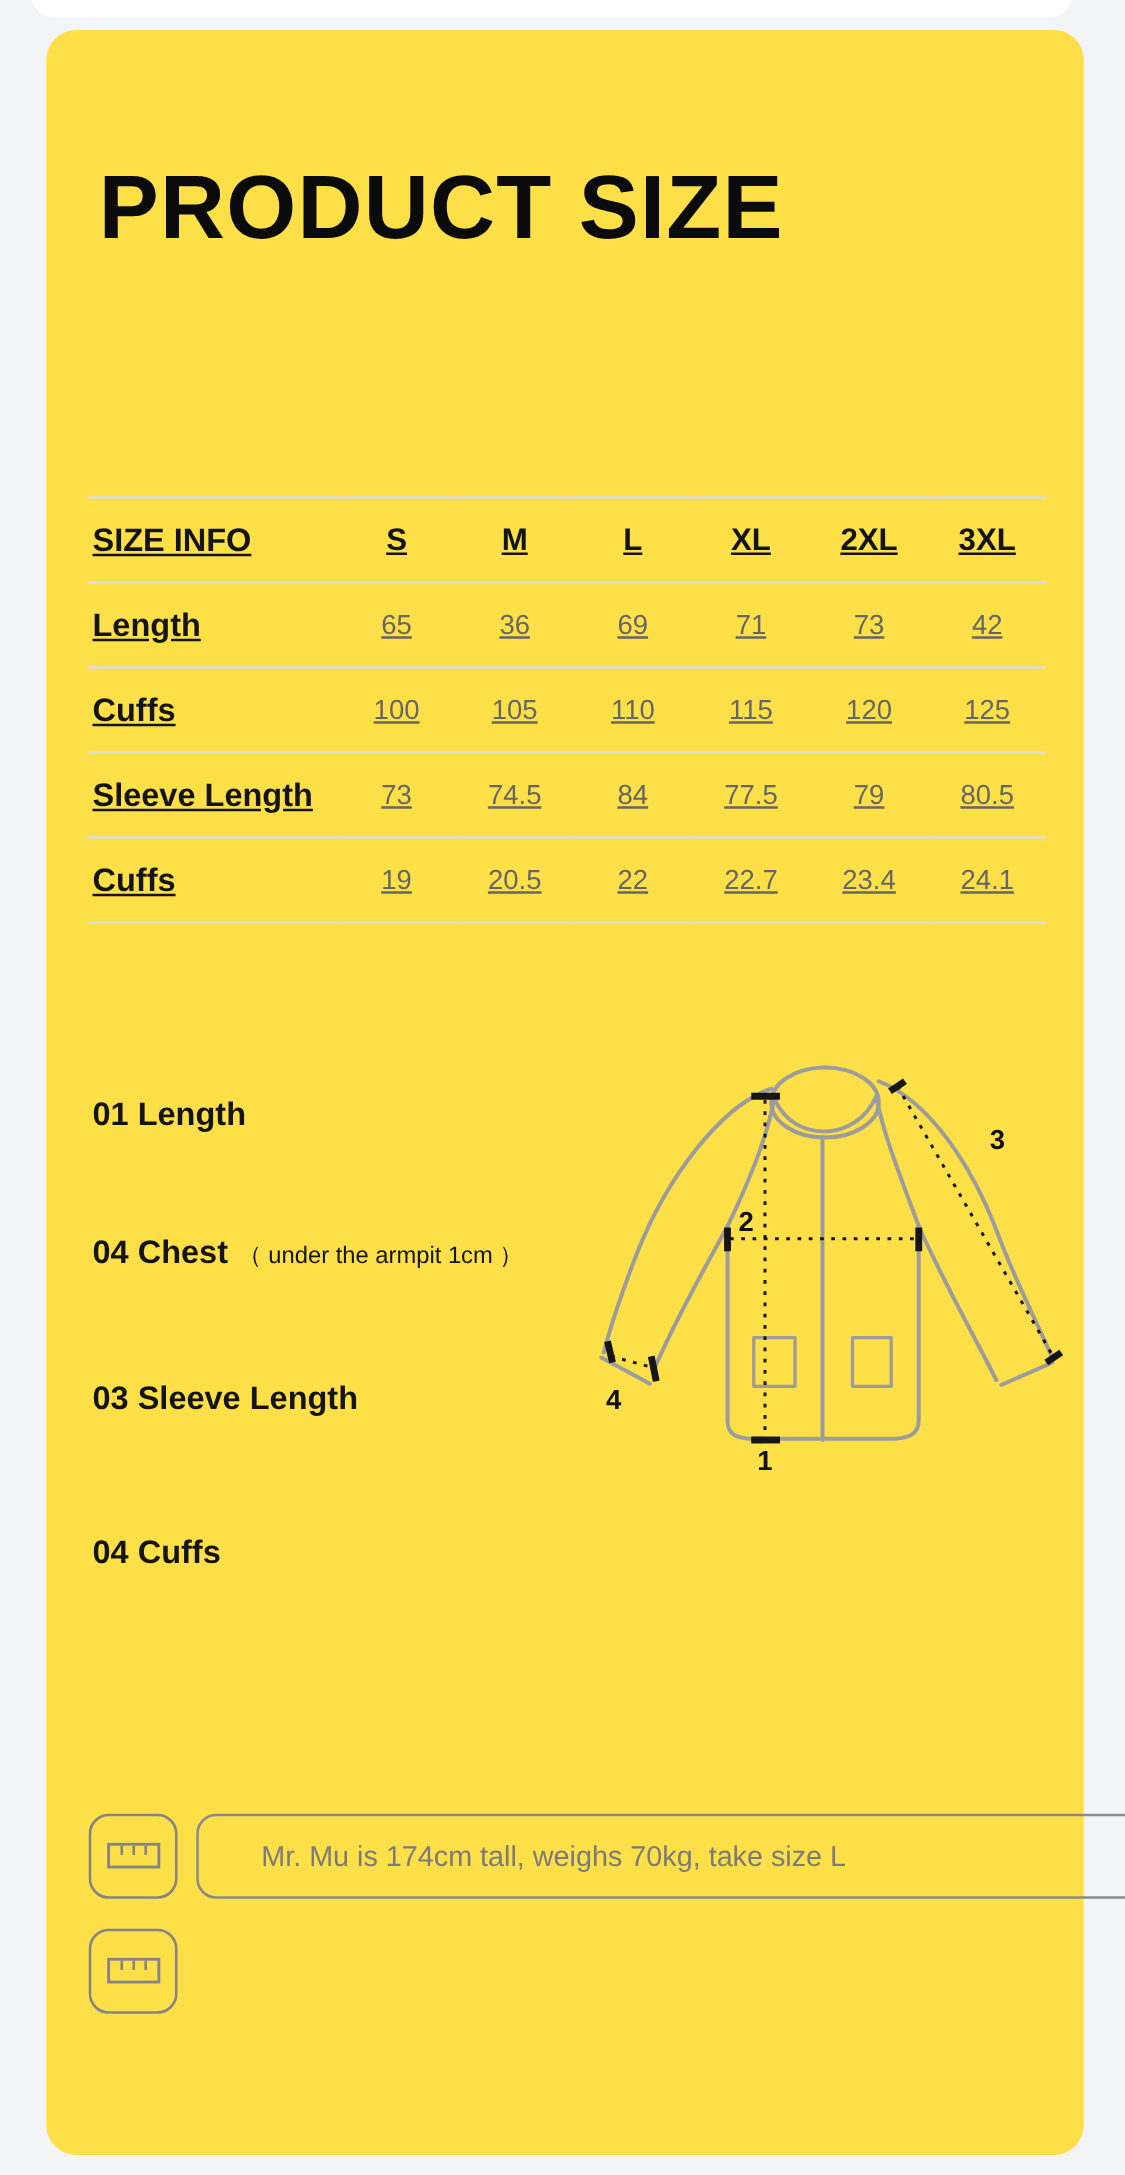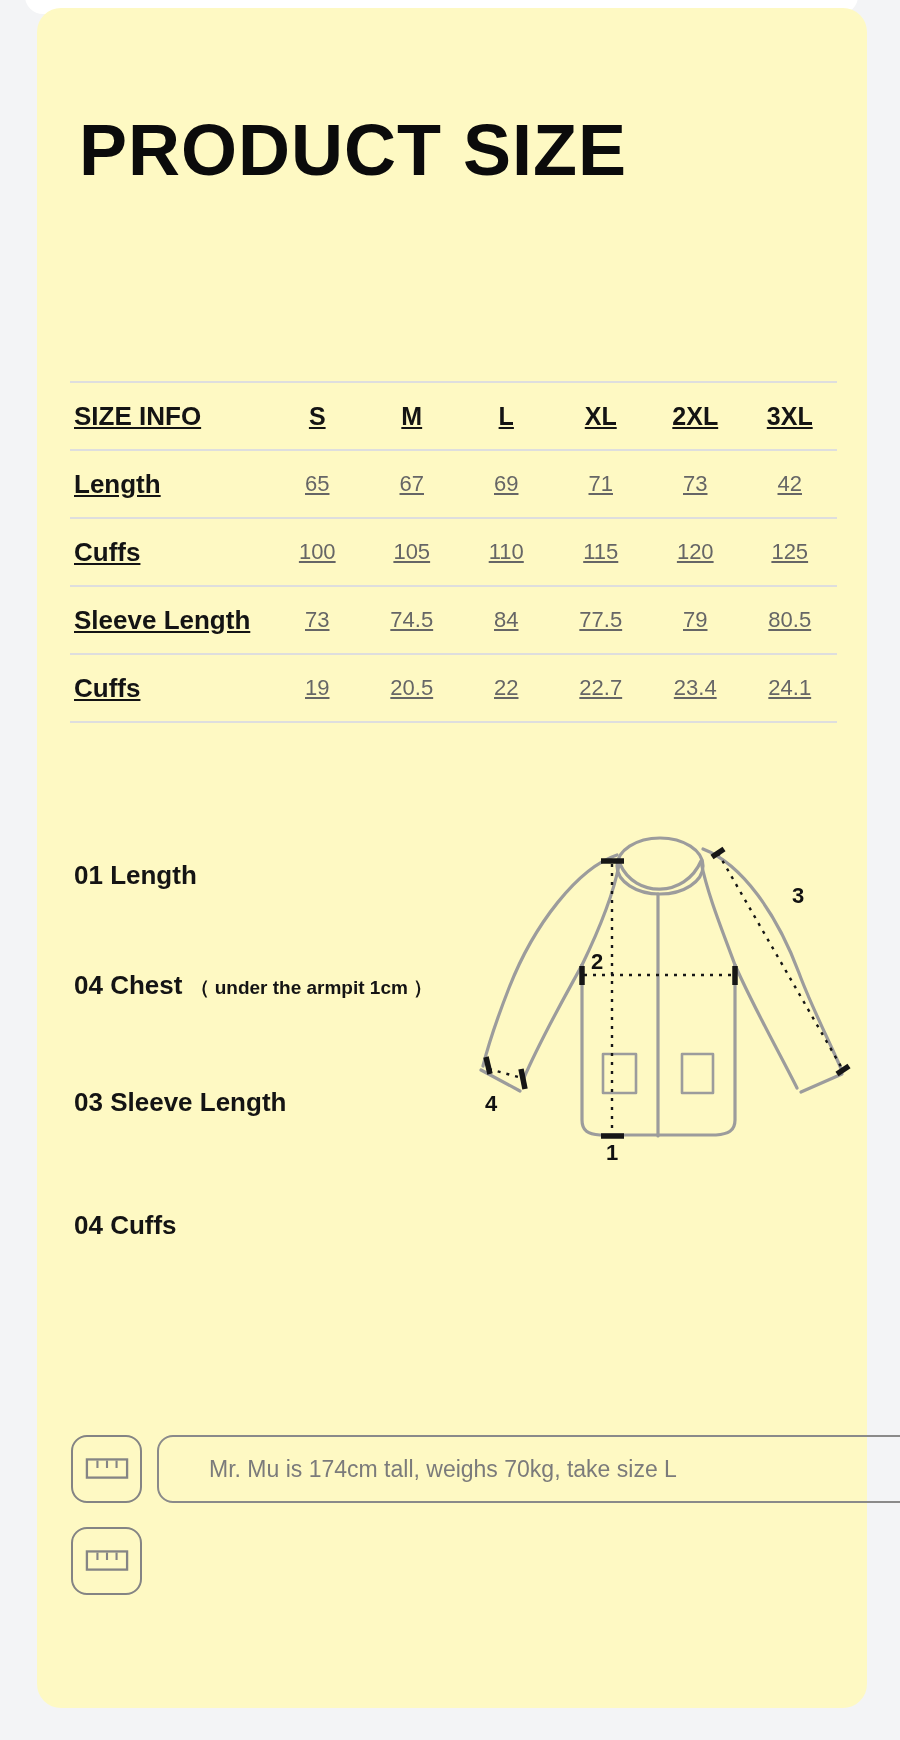--- a/index.html
+++ b/index.html
@@ -11,23 +11,23 @@
     position:relative;
     overflow:hidden;
   }
   .prev-card-edge {
     position:absolute; left:25px; top:-10px;
     width:833px; height:24px;
     background:#ffffff;
     border-radius:0 0 18px 18px;
   }
   .card {
-    position:absolute; left:37px; top:8px;
+    position:absolute; left:37px; top:24px;
     width:830px; height:1700px;
-    background:#fef9c3;
+    background:#fde047;
     border-radius:24px;
   }
   .page-title {
     position:absolute; left:42px; top:106px;
     font-size:72px; font-weight:bold; letter-spacing:1px;
     color:#0b0b0b; line-height:1; white-space:nowrap;
   }
   
   .size-table {
     position:absolute; left:33px; top:373px;
@@ -46,21 +46,21 @@
     padding-left:4px;
   }
   .size-table thead th { font-size:25px; font-weight:bold; color:#141414; }
   .size-table td.val { font-size:22px; color:#666666; }
   
   .mlabel {
     position:absolute; left:37px;
     font-size:26px; font-weight:bold; color:#141414;
     line-height:30px; white-space:nowrap;
   }
-  .mlabel .note { font-size:19px; font-weight:bold; color:#141414; margin-left:8px; }
+  .mlabel .note { font-size:19px; font-weight:normal; color:#141414; margin-left:8px; }
   
   .jacket-wrap { position:absolute; left:393px; top:800px; width:440px; height:380px; }
   
   .fit-icon-box {
     position:absolute; left:34px;
     width:71px; height:68px;
     border:2.5px solid #848484; border-radius:16px;
     display:flex; align-items:center; justify-content:center;
   }
   .fit-text-box {
@@ -101,21 +101,21 @@
         <th>L</th>
         <th>XL</th>
         <th>2XL</th>
         <th>3XL</th>
       </tr>
     </thead>
     <tbody>
       <tr>
         <td class="rowlabel">Length</td>
         <td class="val">65</td>
-        <td class="val">67</td>
+        <td class="val">36</td>
         <td class="val">69</td>
         <td class="val">71</td>
         <td class="val">73</td>
         <td class="val">42</td>
       </tr>
       <tr>
         <td class="rowlabel">Cuffs</td>
         <td class="val">100</td>
         <td class="val">105</td>
         <td class="val">110</td>

